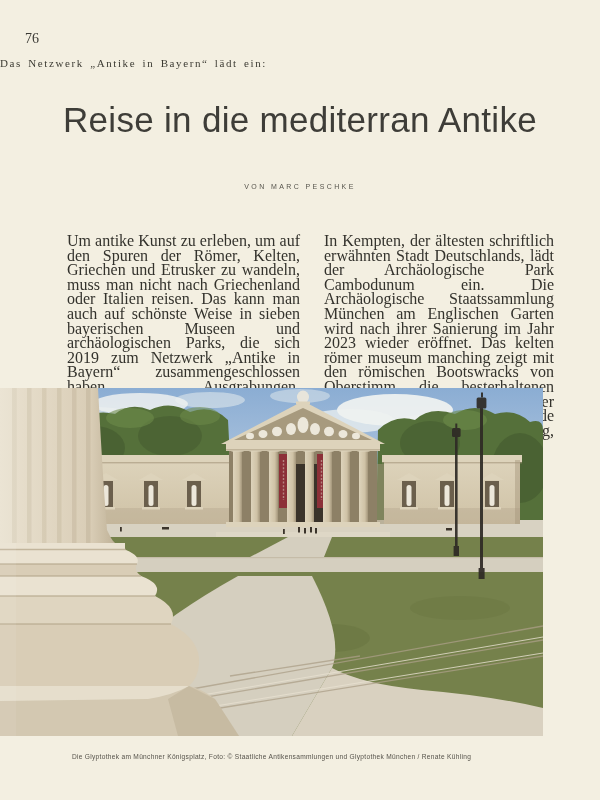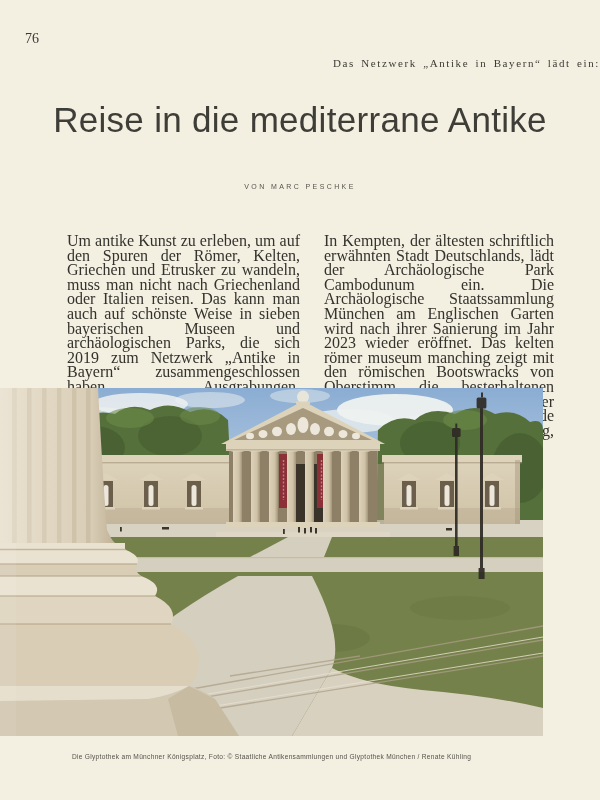--- a/index.html
+++ b/index.html
@@ -14,21 +14,21 @@
     background:var(--page-bg,#f3efe1);
     overflow:hidden;
   }
   .page-number{
     position:absolute;left:25px;top:31px;
     font-family:"Liberation Serif",serif;
     font-size:14px;color:#3a3934;
   }
   .kicker{
     position:absolute;left:0;top:57px;width:600px;
-    text-align:right;
+    text-align:left;
     font-family:"Liberation Serif",serif;
     font-size:11px;letter-spacing:1.6px;word-spacing:2px;
     color:#3c3b33;
   }
   .headline{
     position:absolute;left:0;top:100px;width:600px;margin:0;
     text-align:center;
     font-family:"Liberation Sans",sans-serif;
     font-weight:400;font-size:35px;letter-spacing:.3px;
     color:#3e3d38;
@@ -63,21 +63,21 @@
 </style>
 </head>
 <body>
 
 <div class="page">
 
   <div class="page-number">76</div>
 
   <div class="kicker">Das Netzwerk „Antike in Bayern“ lädt ein:</div>
 
-  <h1 class="headline">Reise in die mediterrane Antike</h1>
+  <h1 class="headline">Reise in die mediterran Antike</h1>
 
   <div class="byline">VON MARC PESCHKE</div>
 
   <div class="col col-left">Um antike Kunst zu erleben, um auf den Spuren der Römer, Kelten, Griechen und Etrusker zu wandeln, muss man nicht nach Griechenland oder Italien reisen. Das kann man auch auf schönste Weise in sieben bayerischen Museen und archäologischen Parks, die sich 2019 zum Netzwerk „Antike in Bayern“ zusammengeschlossen haben. Ausgrabungen, monumentale Bauwerke, archäologische Funde, Münzen, bemalte Tongefäße, Goldschmuck, Marmorskulpturen, Friese und sogar ganze Schiffe erzählen die antike Geschichte Bayerns.</div>
   <div class="col col-right">In Kempten, der ältesten schriftlich erwähnten Stadt Deutschlands, lädt der Archäologische Park Cambodunum ein. Die Archäologische Staatssammlung München am Englischen Garten wird nach ihrer Sanierung im Jahr 2023 wieder eröffnet. Das kelten römer museum manching zeigt mit den römischen Bootswracks von Oberstimm die besterhaltenen antiken Kriegsschiffe nördlich der Alpen. Das mediterran anmutende Pompejanum in Aschaffenburg, hoch über dem</div>
 
   <figure class="photo">
     <svg width="543" height="348" viewBox="0 0 543 348" xmlns="http://www.w3.org/2000/svg">
       <defs>
         <linearGradient id="skyGrad" x1="0" y1="0" x2="0" y2="1">

